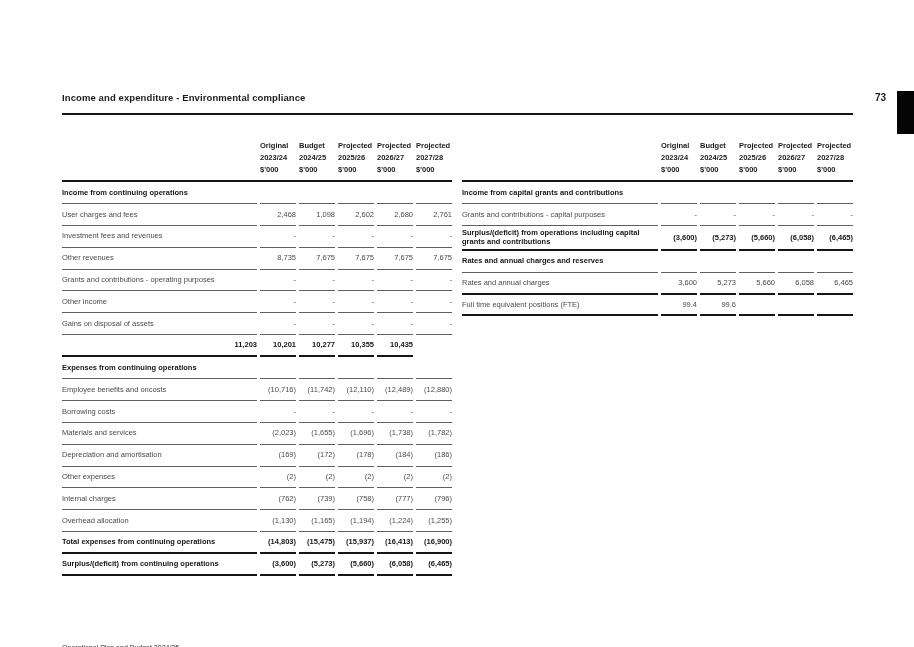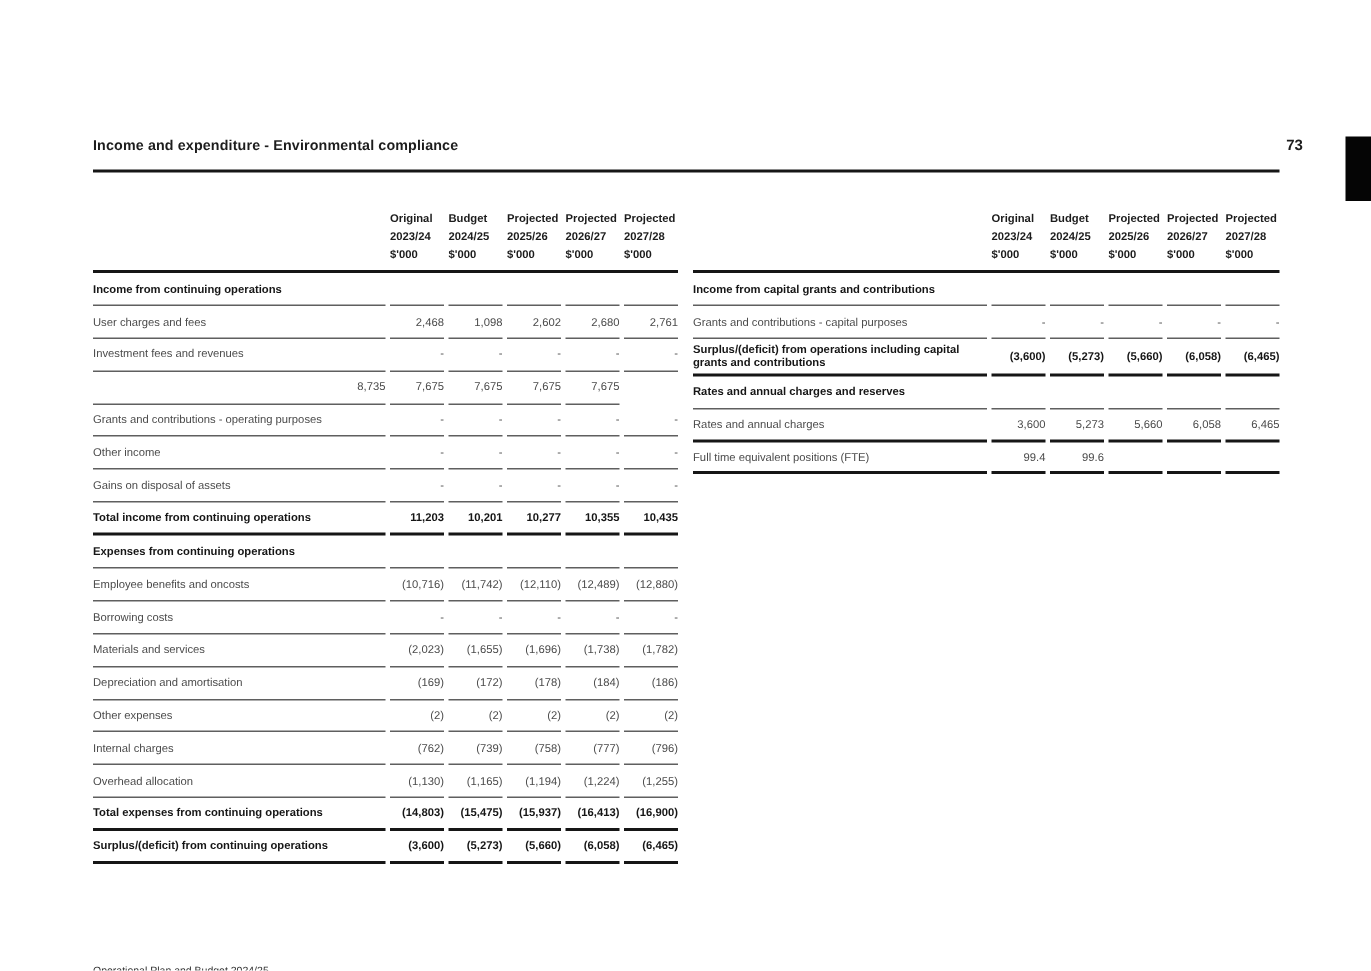--- a/index.html
+++ b/index.html
@@ -6,21 +6,21 @@
   html,body { width:914px; height:647px; background:#ffffff; overflow:hidden;
               font-family:"Liberation Sans", sans-serif; position:relative; }
 
   .page { position:absolute; inset:0;margin-top:36px; }
 
   .page-title { position:absolute; left:62px; top:56px; font-size:9.5px;
                 font-weight:bold; color:#1d1d1d; letter-spacing:.1px; }
   .title-rule { position:absolute; left:62px; top:77px; width:791px; height:2px;
                 background:#161616; }
   .page-number { position:absolute; left:840px; top:56px; width:46px;
-                 text-align:center; font-size:10px; font-weight:bold; color:#1d1d1d; }
+                 text-align:right; font-size:10px; font-weight:bold; color:#1d1d1d; }
   .corner-tab { position:absolute; left:897px; top:55px; width:17px; height:43px;
                 background:#050505; }
 
   .tbl { position:absolute; top:104px; }
   .tbl-left  { left:62px;  width:390px; }
   .tbl-right { left:462px; width:391px; }
 
   .thead, .trow { display:grid; column-gap:3px; }
   .tbl-left  .thead, .tbl-left  .trow { grid-template-columns:195px repeat(5,36px); }
   .tbl-right .thead, .tbl-right .trow { grid-template-columns:196px repeat(5,36px); }
@@ -97,20 +97,21 @@
       </div>
       <div class="trow data">
         <div class="cell label">Investment fees and revenues</div>
         <div class="cell num">-</div>
         <div class="cell num">-</div>
         <div class="cell num">-</div>
         <div class="cell num">-</div>
         <div class="cell num">-</div>
       </div>
       <div class="trow data">
+        <div class="cell label">Other revenues</div>
         <div class="cell num">8,735</div>
         <div class="cell num">7,675</div>
         <div class="cell num">7,675</div>
         <div class="cell num">7,675</div>
         <div class="cell num">7,675</div>
       </div>
       <div class="trow data">
         <div class="cell label">Grants and contributions - operating purposes</div>
         <div class="cell num">-</div>
         <div class="cell num">-</div>
@@ -128,21 +129,20 @@
       </div>
       <div class="trow data">
         <div class="cell label">Gains on disposal of assets</div>
         <div class="cell num">-</div>
         <div class="cell num">-</div>
         <div class="cell num">-</div>
         <div class="cell num">-</div>
         <div class="cell num">-</div>
       </div>
       <div class="trow total">
-        <div class="cell label">Total income from continuing operations</div>
         <div class="cell num">11,203</div>
         <div class="cell num">10,201</div>
         <div class="cell num">10,277</div>
         <div class="cell num">10,355</div>
         <div class="cell num">10,435</div>
       </div>
       <div class="trow section">
         <div class="cell label">Expenses from continuing operations</div>
         <div class="cell num"></div>
         <div class="cell num"></div>

